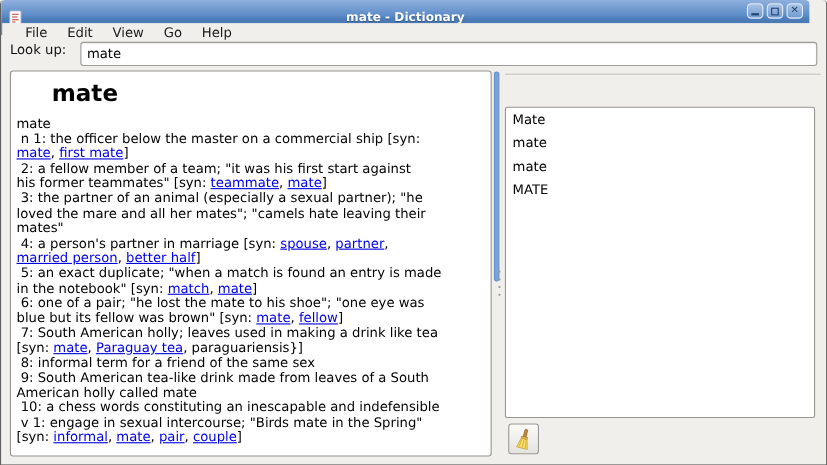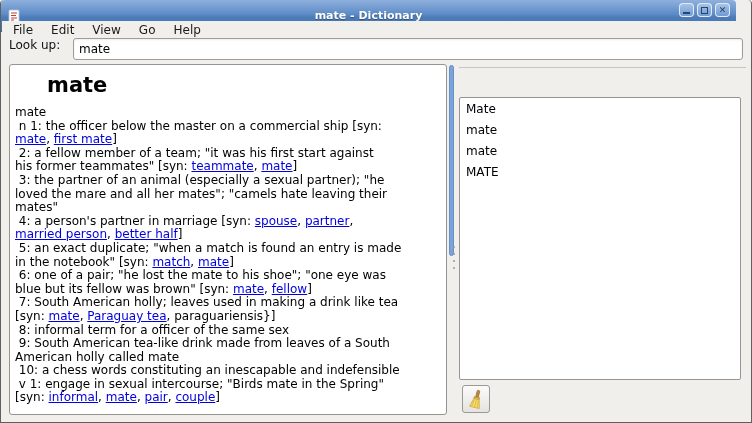--- a/index.html
+++ b/index.html
@@ -47,21 +47,21 @@
     cursor: default;
   }
   .wc-glyph-min { width: 7px; height: 2px; background: #24466e; margin-top: 6px; }
   .wc-glyph-max { width: 7px; height: 7px; border: 1.5px solid #24466e; }
   .wc-glyph-close { font-size: 9px; font-weight: bold; }
 
   
   .menubar {
     position: absolute; left: 1px; right: 1px; top: 21px; height: 17px;
     background: #f0efeb;
-    display: flex; align-items: center; padding-left: 2px;
+    display: flex; align-items: center; padding-left: 12px;
   }
   .menu-item {
     font-size: 12px; color: #1a1a1a; padding: 1px 9px; border-radius: 2px;
   }
 
   
   .lookup-row {
     position: absolute; left: 0; right: 0; top: 38px; height: 25px;
     display: flex; align-items: flex-start; padding: 0 8px;
   }
@@ -193,21 +193,21 @@
         <div class="def-line">loved the mare and all her mates"; "camels hate leaving their</div>
         <div class="def-line">mates"</div>
         <div class="def-line"> 4: a person's partner in marriage [syn: <a class="syn-link" href="#">spouse</a>, <a class="syn-link" href="#">partner</a>,</div>
         <div class="def-line"><a class="syn-link" href="#">married person</a>, <a class="syn-link" href="#">better half</a>]</div>
         <div class="def-line"> 5: an exact duplicate; "when a match is found an entry is made</div>
         <div class="def-line">in the notebook" [syn: <a class="syn-link" href="#">match</a>, <a class="syn-link" href="#">mate</a>]</div>
         <div class="def-line"> 6: one of a pair; "he lost the mate to his shoe"; "one eye was</div>
         <div class="def-line">blue but its fellow was brown" [syn: <a class="syn-link" href="#">mate</a>, <a class="syn-link" href="#">fellow</a>]</div>
         <div class="def-line"> 7: South American holly; leaves used in making a drink like tea</div>
         <div class="def-line">[syn: <a class="syn-link" href="#">mate</a>, <a class="syn-link" href="#">Paraguay tea</a>, paraguariensis}]</div>
-        <div class="def-line"> 8: informal term for a officer of the same sex</div>
+        <div class="def-line"> 8: informal term for a friend of the same sex</div>
         <div class="def-line"> 9: South American tea-like drink made from leaves of a South</div>
         <div class="def-line">American holly called mate</div>
         <div class="def-line"> 10: a chess words constituting an inescapable and indefensible</div>
         <div class="def-line"> v 1: engage in sexual intercourse; "Birds mate in the Spring"</div>
         <div class="def-line">[syn: <a class="syn-link" href="#">informal</a>, <a class="syn-link" href="#">mate</a>, <a class="syn-link" href="#">pair</a>, <a class="syn-link" href="#">couple</a>]</div>
       </div>
   </div>
   <div class="def-scrollbar"></div>
   <div class="paned-grip">
       <i></i>

